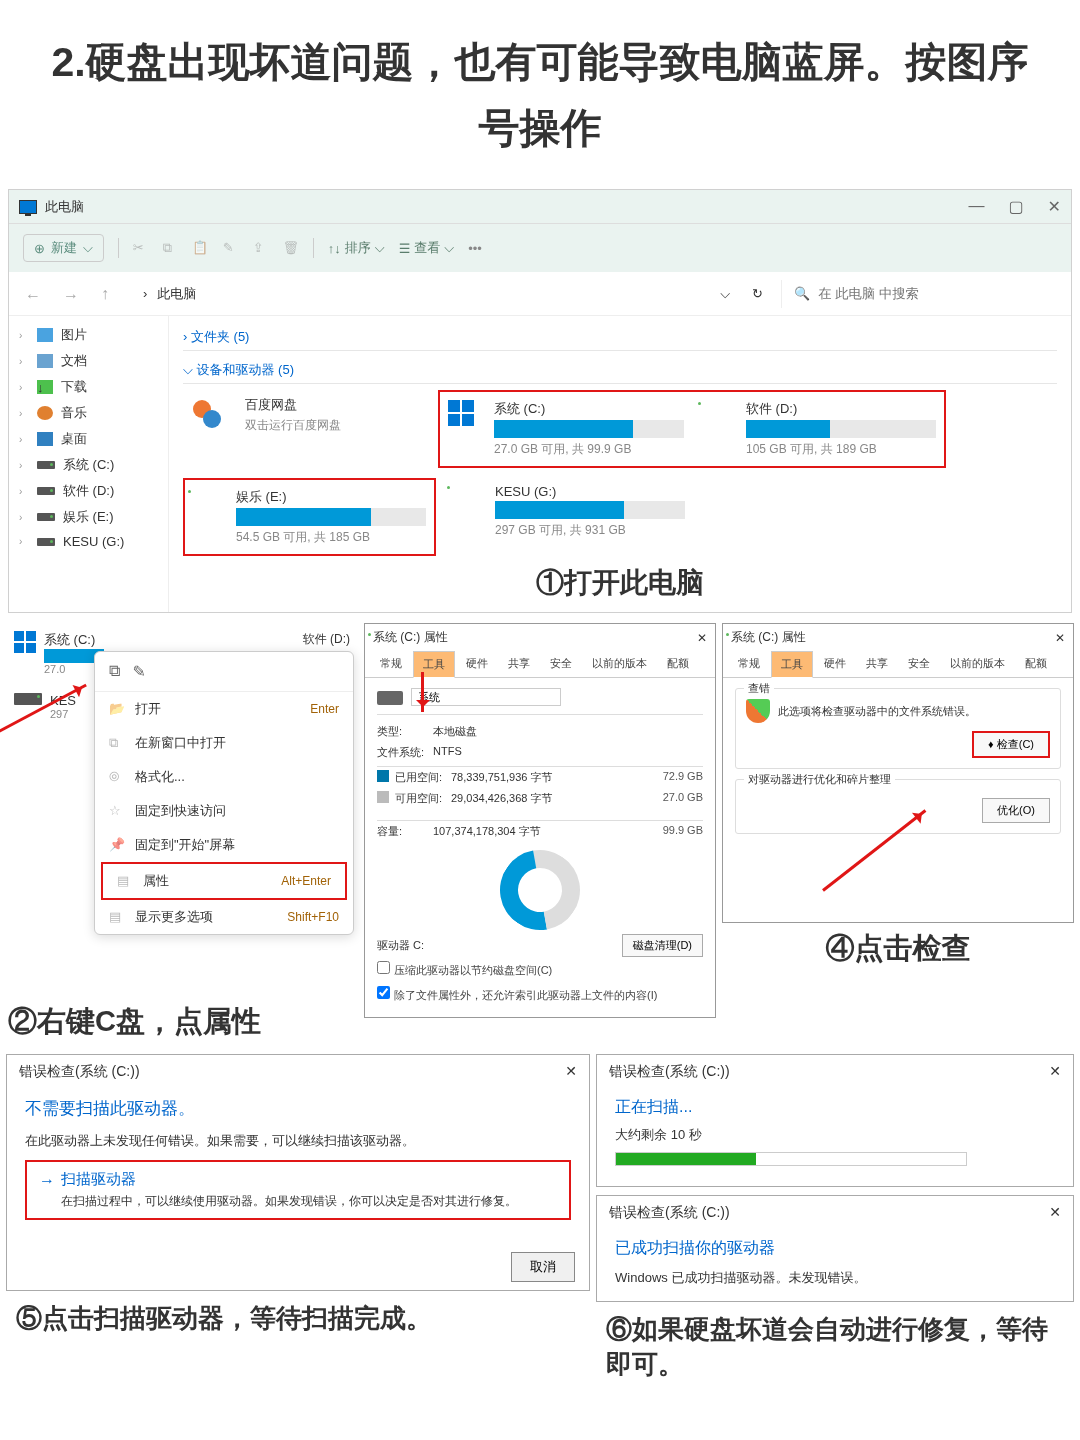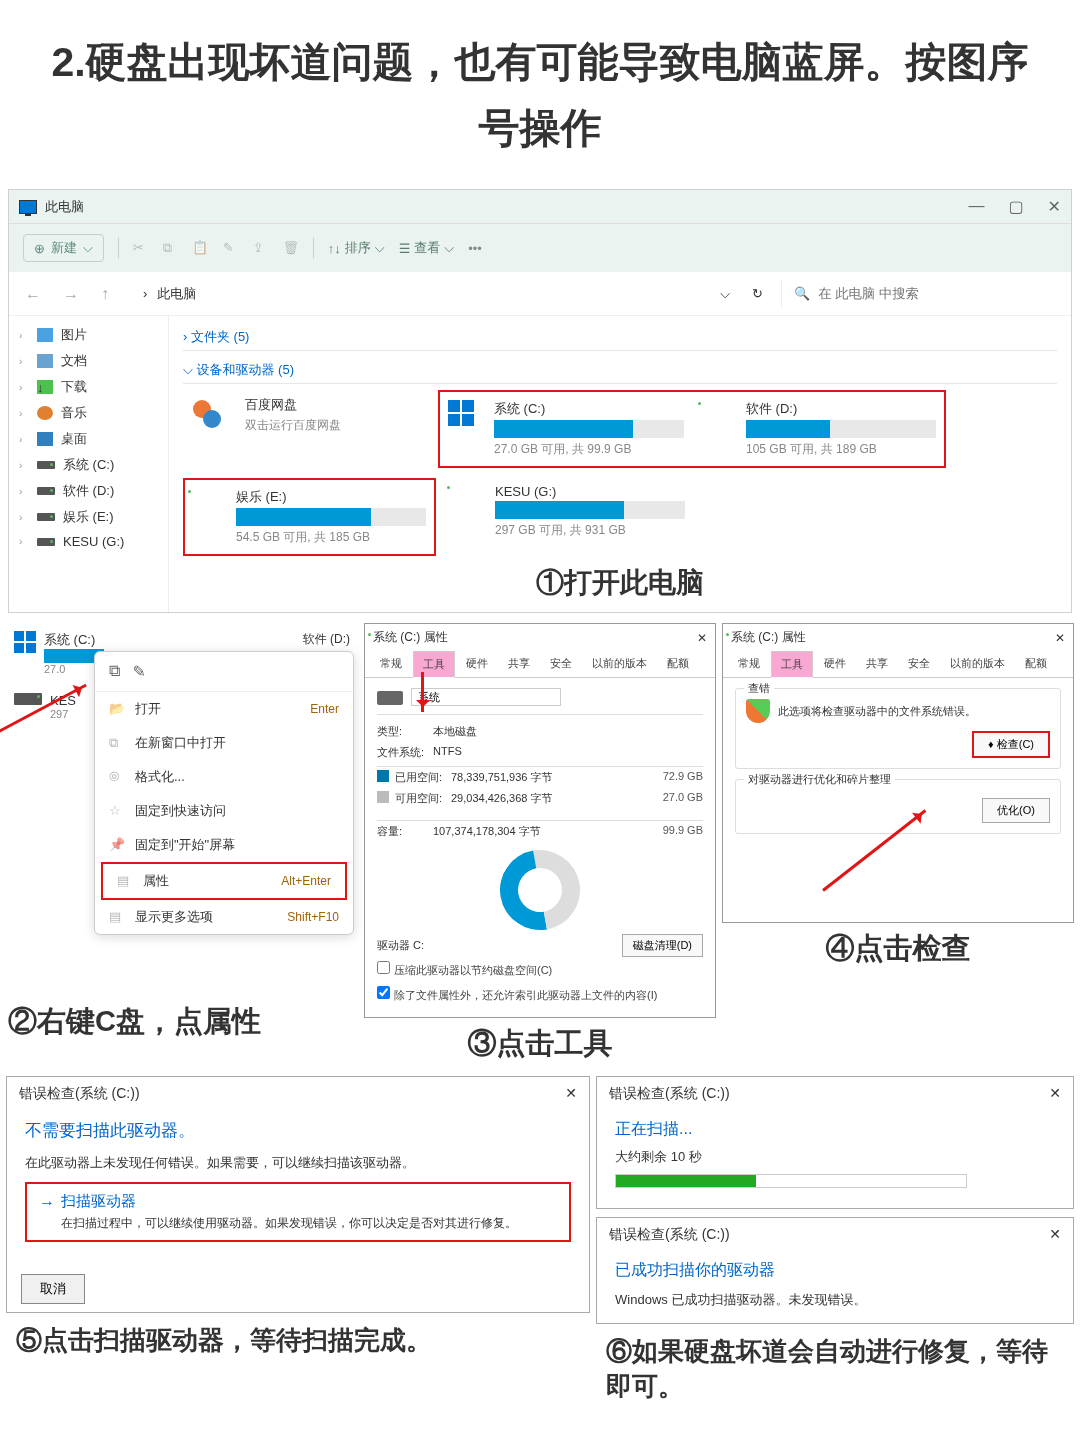--- a/index.html
+++ b/index.html
@@ -67,21 +67,21 @@
   .hl-red { border: 2px solid #e01616; margin: 0 6px; }
   .step2 { font-size: 29px; font-weight: bold; padding: 6px 2px; }
   .redarrow-diag { position:absolute; left:-14px; bottom:26px; width:100px; height:3px; background:#e01616; transform:rotate(-28deg); }
   .redarrow-diag::after { content:''; position:absolute; right:-2px; top:-5px; border:7px solid transparent; border-left-color:#e01616; }
   
   
   .propdlg { border:1px solid #999; background:#fff; font-size:12px; }
   .propdlg .dlg-title { display:flex; align-items:center; justify-content:space-between; padding:5px 8px; font-size:12px; }
   .tabs { display:flex; gap:2px; padding: 0 6px; border-bottom:1px solid #ccc; font-size:11px; }
   .tab { padding:5px 9px; color:#444; }
-  .tab.active { border:1px solid #ccc; border-bottom:1px solid #fff; margin-bottom:-1px; background:#f9a8d4; }
+  .tab.active { border:1px solid #ccc; border-bottom:1px solid #fff; margin-bottom:-1px; background:#fdba74; }
   .propbody { padding:10px 12px; }
   .driveicon-sm { width:26px; height:14px; background:#666; display:inline-block; vertical-align:middle; margin-right:8px; border-radius:2px; }
   .proprow { display:flex; padding:3px 0; font-size:11px; }
   .proprow .lbl { width:56px; color:#333; }
   .proprow .val { flex:1; }
   .proprow .rt { color:#555; width:50px; text-align:right; }
   .sq { width:12px; height:12px; display:inline-block; vertical-align:middle; margin-right:6px; }
   .sq-blue { background:#07a; }
   .sq-gray { background:#bbb; }
   .donut { width:80px; height:80px; border-radius:50%; border:18px solid #0099d8; border-right-color:#ddd; border-top-color:#ddd; margin:8px auto 4px; transform:rotate(35deg); }
@@ -106,21 +106,21 @@
   
   .row2 { display:flex; gap:6px; margin:6px; }
   .errdlg { flex:1; border:1px solid #aaa; background:#fff; padding:0; }
   .errdlg .ehdr { display:flex; justify-content:space-between; padding:8px 12px; font-size:14px; }
   .errdlg .ebody { padding: 8px 18px 14px; }
   .blue { color:#0066cc; }
   .progressbar { width:80%; height:14px; border:1px solid #ccc; margin:6px 0; position:relative; }
   .progressbar .pfill { width:40%; height:100%; background:#2a2; }
   .scanopt { border:2px solid #e01616; padding:8px 12px; margin:10px 0; }
   .scanopt .arw { color:#0066cc; font-size:16px; display:inline-block; margin-right:6px; }
-  .btns { display:flex; gap:10px; padding:8px 14px; }
+  .btns { display:flex; justify-content:flex-end; gap:10px; padding:8px 14px; }
   .btn { border:1px solid #888; padding:5px 18px; background:#f0f0f0; font-size:13px; }
   .stepbot { font-size: 26px; font-weight: bold; padding: 10px 10px; }
 </style>
 </head>
 <body>
 
 <div class="top-title">2.硬盘出现坏道问题，也有可能导致电脑蓝屏。按图序号操作</div>
 
 <div class="explorer">
   <div class="titlebar">
@@ -411,21 +411,20 @@
           </div>
         <div class="donut"></div>
         <div style="display:flex;justify-content:space-between;align-items:center;font-size:11px">
             <span>驱动器 C:</span>
             <button class="btnsm">磁盘清理(D)</button>
           </div>
         <div class="checkline"><input type="checkbox" style=""><span>压缩此驱动器以节约磁盘空间(C)</span></div>
         <div class="checkline"><input type="checkbox" checked="" style=""><span>除了文件属性外，还允许索引此驱动器上文件的内容(I)</span></div>
       </div>
     </div>
-    <div class="step2" style="text-align:center">③点击工具</div>
   </div>
 
   <div class="col">
     <div class="propdlg" style="position:relative;min-height:300px">
       <div class="dlg-title">
           <span><span class="ico-drive" style="width:14px;height:7px;vertical-align:middle"></span> <span>系统 (C:) 属性</span></span>
           <span>✕</span>
         </div>
       <div class="tabs">
         <div class="tab">常规</div>

